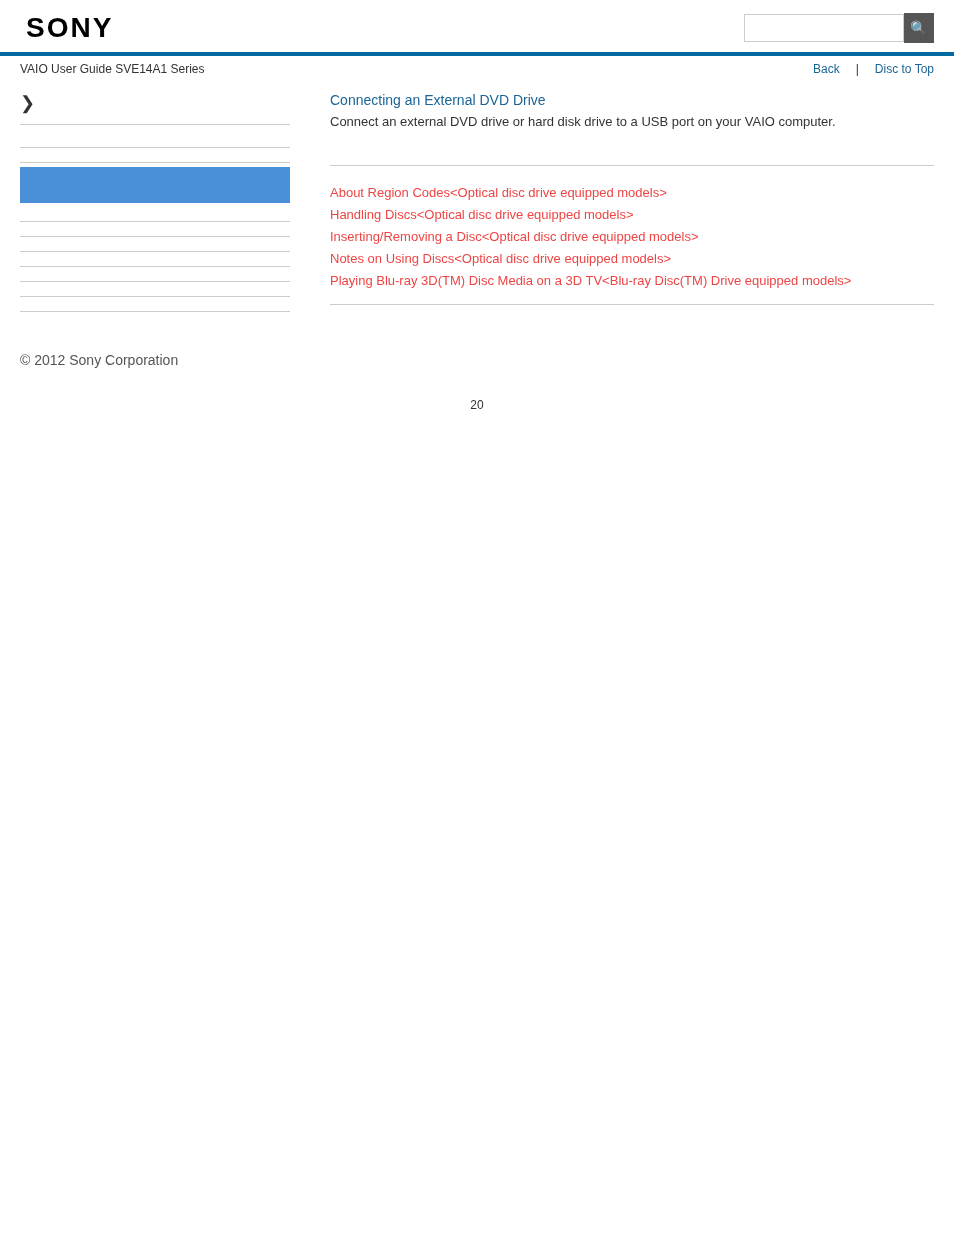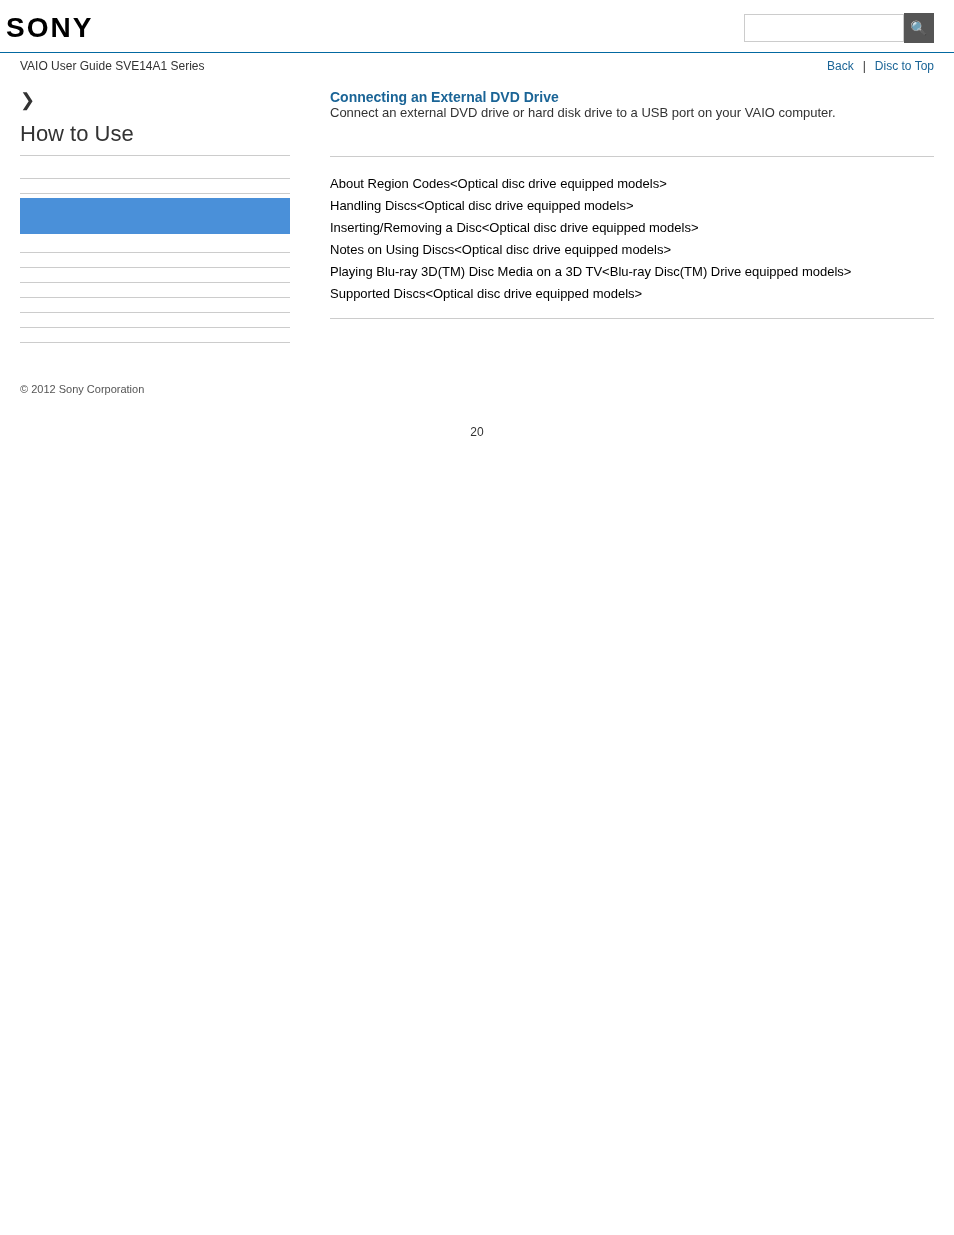--- a/index.html
+++ b/index.html
@@ -10,22 +10,22 @@
       background: #fff;
       width: 954px;
       min-height: 1235px;
     }
 
     
     #header {
       display: flex;
       align-items: center;
       justify-content: space-between;
-      padding: 12px 20px 8px 6px;
-      border-bottom: 1px solid #0369a1;
+      padding: 12px 20px 8px 26px;
+      border-bottom: 4px solid #0369a1;
     }
     #logo {
       font-size: 28px;
       font-weight: 900;
       letter-spacing: 2px;
       color: #000;
       font-family: 'Arial Black', Arial, sans-serif;
     }
     #search-box {
       display: flex;
@@ -58,21 +58,21 @@
       align-items: flex-start;
       justify-content: space-between;
       padding: 6px 20px;
       font-size: 12px;
       color: #333;
     }
     #sub-header a {
       color: #1a6496;
       text-decoration: none;
     }
-    #nav-links { display: flex; gap: 9px; }
+    #nav-links { display: flex; gap: 16px; }
 
     
     #main-container {
       display: flex;
       padding: 10px 20px;
     }
 
     
     #sidebar {
       width: 290px;
@@ -114,53 +114,54 @@
     
     #content {
       flex: 1;
       padding-left: 20px;
       border-left: none;
     }
     #content-main-link {
       color: #1a6496;
       text-decoration: none;
       font-size: 14px;
-      font-weight: bold;
+      font-weight: normal;
       display: block;
+      margin-bottom: 6px;
     }
     #content-description {
       font-size: 13px;
       color: #333;
       margin-bottom: 36px;
     }
     #content-divider-top {
       border: none;
       border-top: 1px solid #ccc;
       margin: 16px 0;
     }
     .content-link {
       display: block;
-      color: #000000;
+      color: #ef4444;
       text-decoration: none;
       font-size: 13px;
       line-height: 1.7;
     }
     #content-links-section {
       margin-bottom: 12px;
     }
     #content-divider-bottom {
       border: none;
       border-top: 1px solid #ccc;
       margin-top: 12px;
     }
 
     
     #footer {
       padding: 30px 20px 10px 20px;
-      font-size: 11px;
+      font-size: 14px;
       color: #555;
     }
     #page-number {
       text-align: center;
       font-size: 12px;
       color: #333;
       padding: 20px 0 10px 0;
     }
   </style>
 </head>
@@ -182,21 +183,20 @@
     <a href="#">Back</a>
     <span> | </span>
     <a href="#">Disc to Top</a>
   </div>
 </div>
 
 <div id="main-container">
 
   <div id="sidebar">
     <span id="chevron-icon">❯</span>
-    <h2 id="sidebar-title">How to Use</h2>
 
     <hr class="sidebar-divider">
 
     <div class="sidebar-item">
       <span class="sidebar-item-text"></span>
     </div>
     <div class="sidebar-item">
       <span class="sidebar-item-text"></span>
     </div>
 
@@ -231,21 +231,20 @@
     <p id="content-description">Connect an external DVD drive or hard disk drive to a USB port on your VAIO computer.</p>
 
     <hr id="content-divider-top">
 
     <div id="content-links-section">
       <a href="#" class="content-link">About Region Codes&lt;Optical disc drive equipped models&gt;</a>
       <a href="#" class="content-link">Handling Discs&lt;Optical disc drive equipped models&gt;</a>
       <a href="#" class="content-link">Inserting/Removing a Disc&lt;Optical disc drive equipped models&gt;</a>
       <a href="#" class="content-link">Notes on Using Discs&lt;Optical disc drive equipped models&gt;</a>
       <a href="#" class="content-link">Playing Blu-ray 3D(TM) Disc Media on a 3D TV&lt;Blu-ray Disc(TM) Drive equipped models&gt;</a>
-      <a href="#" class="content-link">Supported Discs&lt;Optical disc drive equipped models&gt;</a>
     </div>
 
     <hr id="content-divider-bottom">
 
   </div>
 </div>
 
 <div id="footer">
   <span>© 2012 Sony Corporation</span>
 </div>

